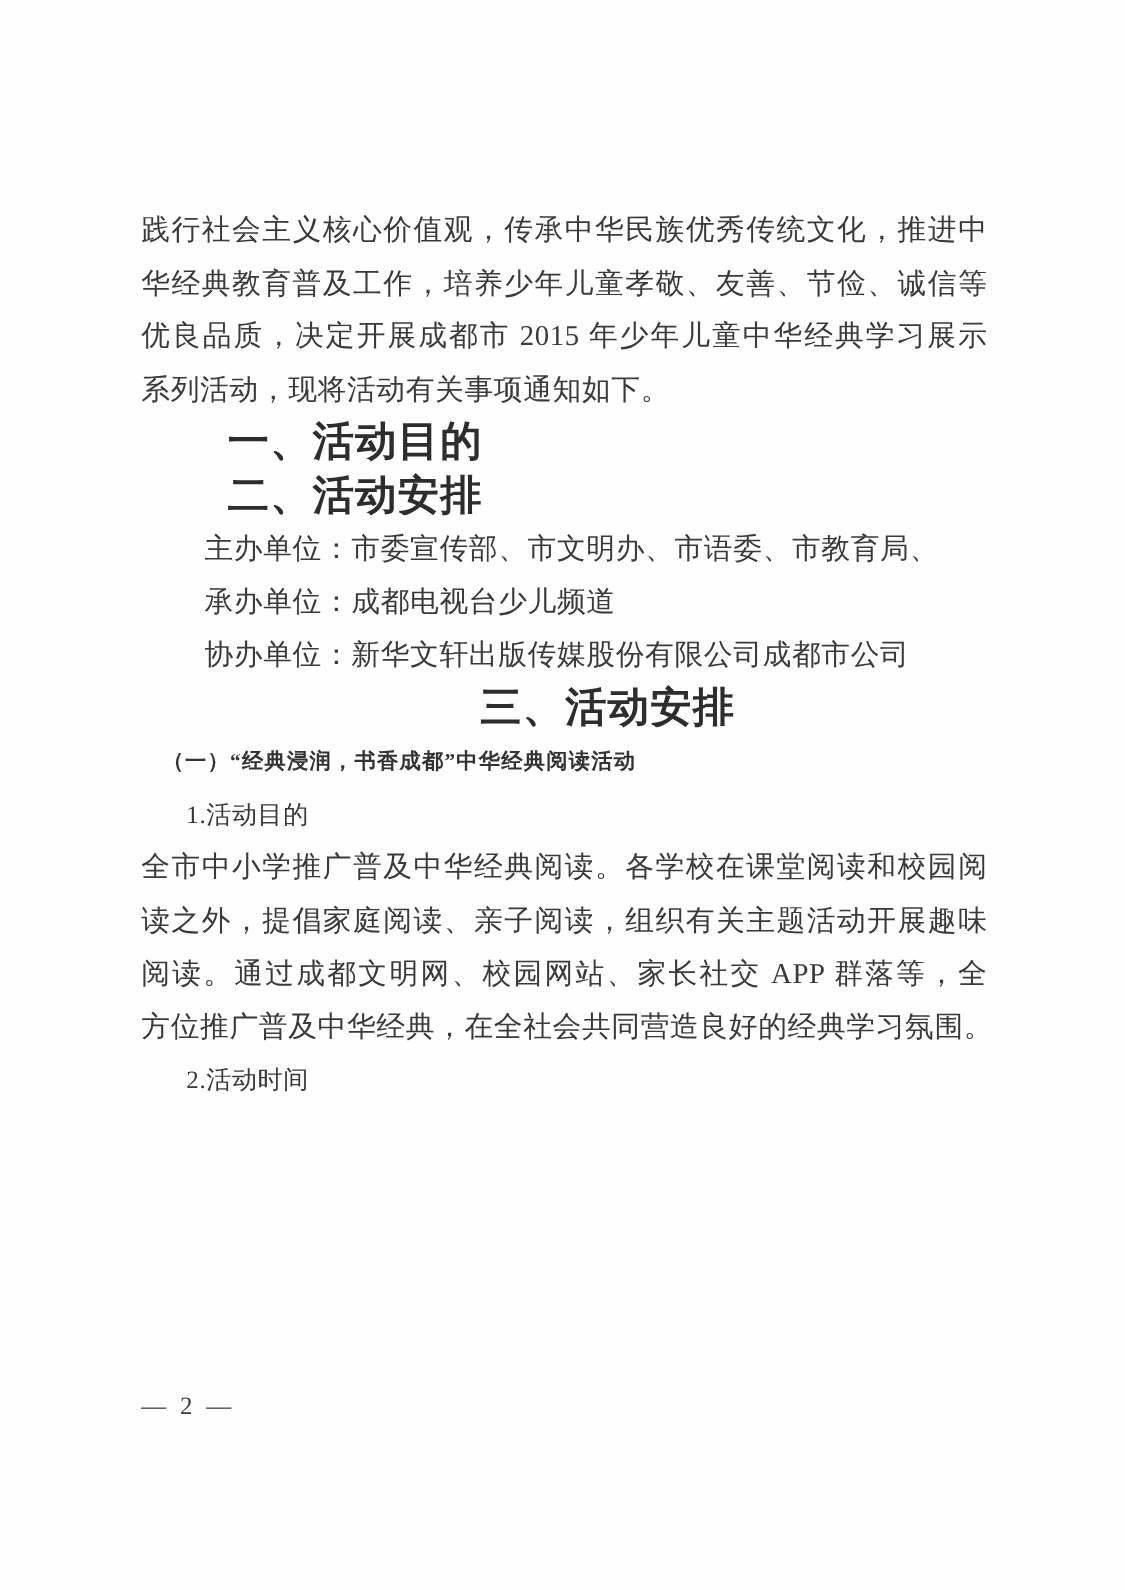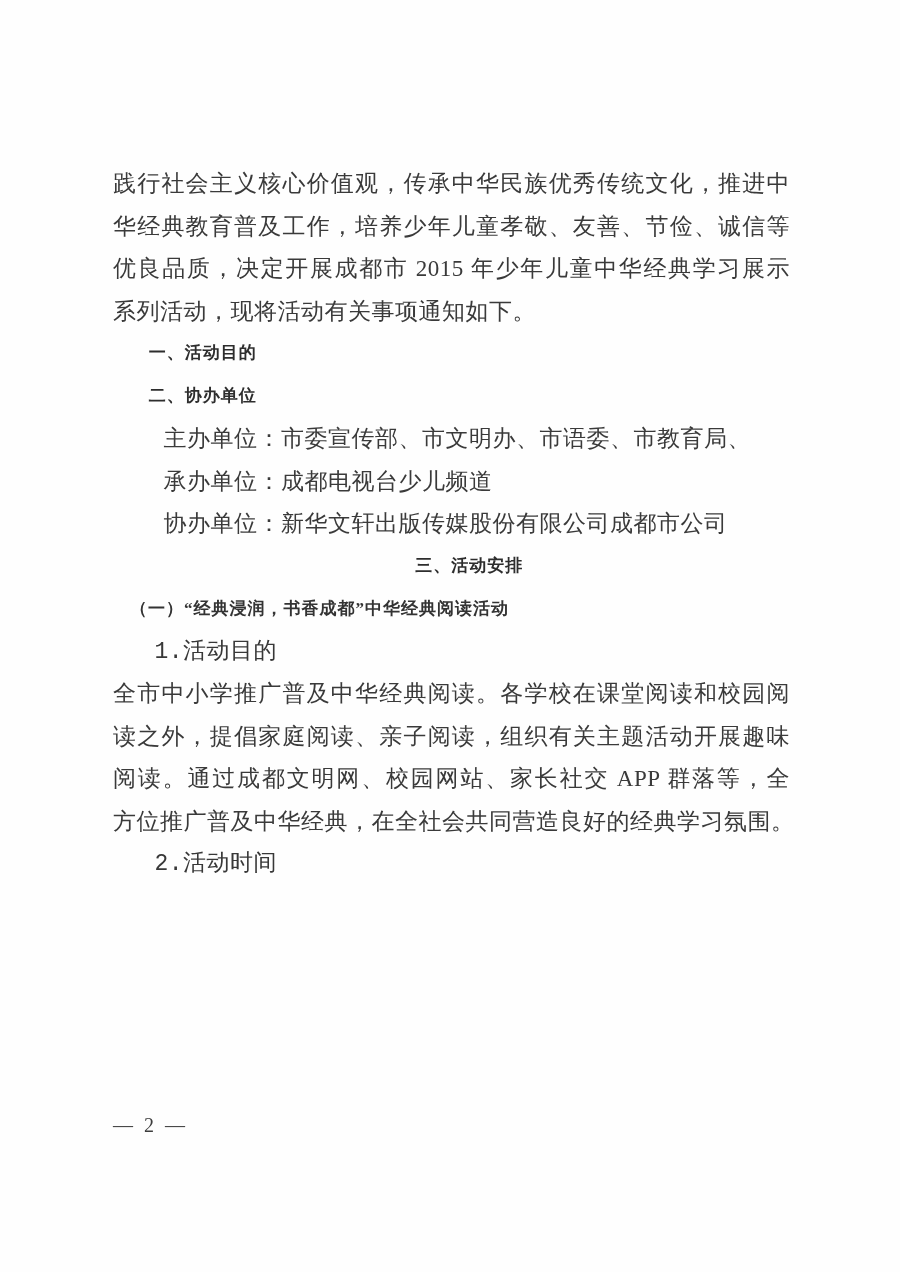--- a/index.html
+++ b/index.html
@@ -23,36 +23,35 @@
     text-align: left;
     letter-spacing: 0.5px;
     white-space: nowrap;
   }
   .line.just {
     white-space: normal;
     text-align: justify;
     text-align-last: justify;
   }
   .block.heading .line {
-    font-family: Liberation Mono, monospace;
+    font-family: Liberation Serif, serif;
     font-weight: 700;
-    font-size: 17px;
+    font-size: 33px;
     color: #2d2d2d;
     letter-spacing: 1px;
   }
   .block.subheading .line {
     font-weight: 700;
     font-size: 17px;
     color: #333333;
     letter-spacing: 1px;
   }
   .block.numbered .line {
-    font-size: 23px;
+    font-size: 20px;
     color: #383838;
-    font-family: Liberation Mono, monospace;
   }
   .footer {
     position: absolute;
     left: 113px; top: 1112px;
     font-size: 20px;
     line-height: 26px;
     color: #3d3d3d;
     letter-spacing: 3px;
   }
 </style>
@@ -63,21 +62,21 @@
     <div class="block body">
       <div class="line just">践行社会主义核心价值观，传承中华民族优秀传统文化，推进中</div>
       <div class="line just">华经典教育普及工作，培养少年儿童孝敬、友善、节俭、诚信等</div>
       <div class="line just">优良品质，决定开展成都市 2015 年少年儿童中华经典学习展示</div>
       <div class="line">系列活动，现将活动有关事项通知如下。</div>
     </div>
     <div class="block heading">
       <div class="line" style="padding-left: 2.1em;">一、活动目的</div>
     </div>
     <div class="block heading">
-      <div class="line" style="padding-left: 2.1em;">二、协办单位</div>
+      <div class="line" style="padding-left: 2.1em;">二、活动安排</div>
     </div>
     <div class="block body">
       <div class="line" style="padding-left: 2.2em;">主办单位：市委宣传部、市文明办、市语委、市教育局、</div>
     </div>
     <div class="block body">
       <div class="line" style="padding-left: 2.2em;">承办单位：成都电视台少儿频道</div>
     </div>
     <div class="block body">
       <div class="line" style="padding-left: 2.2em;">协办单位：新华文轩出版传媒股份有限公司成都市公司</div>
     </div>

